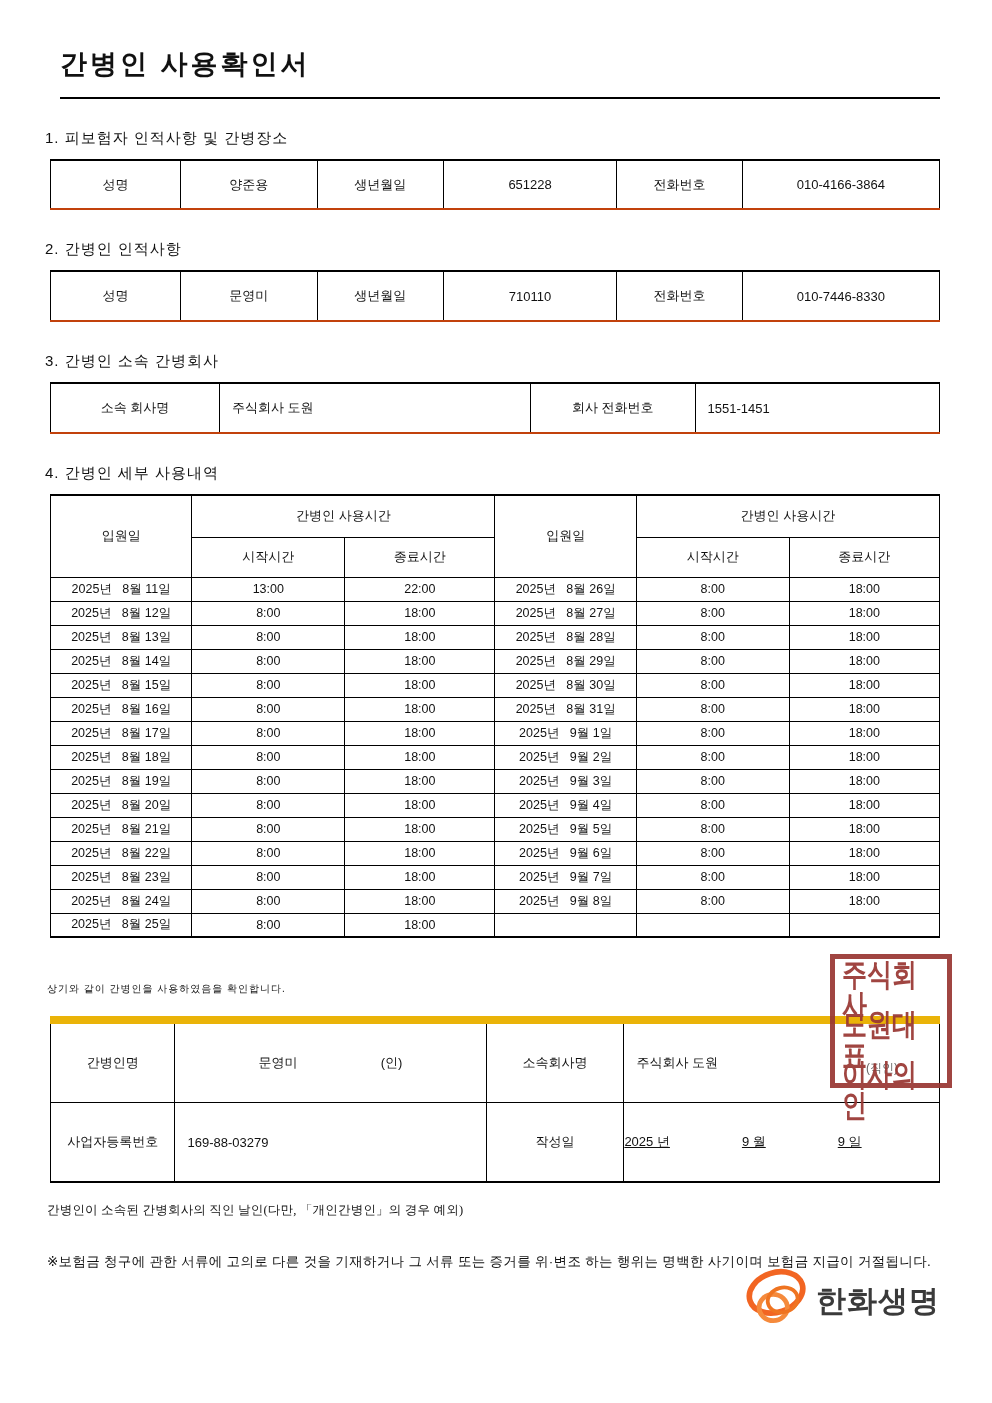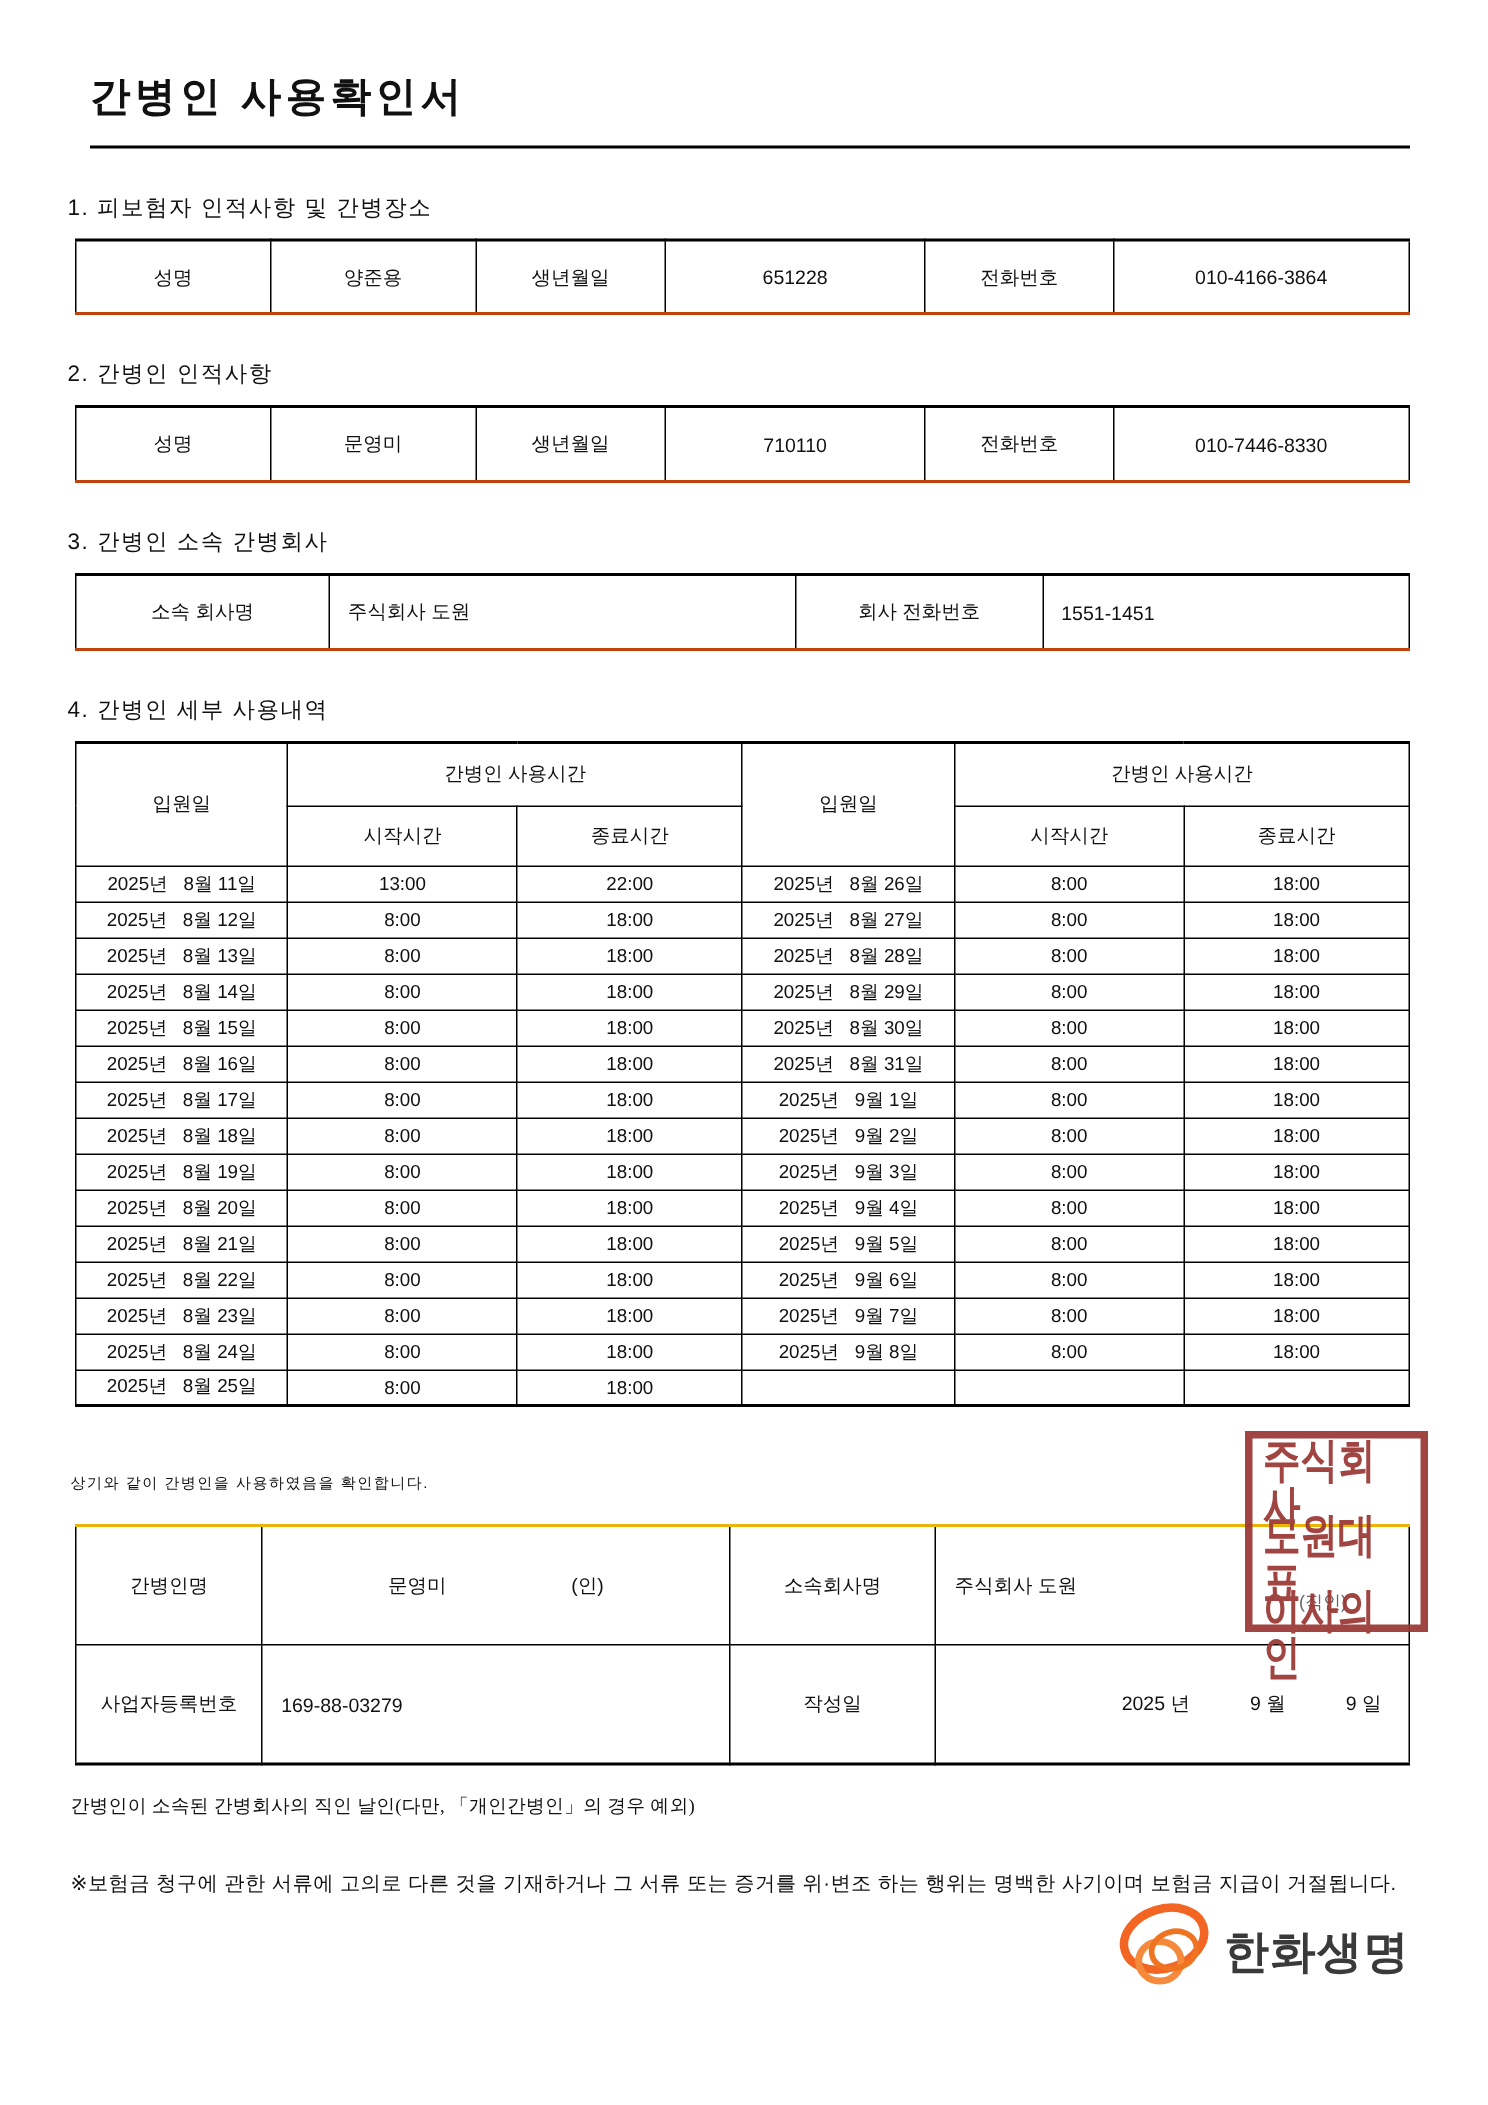--- a/index.html
+++ b/index.html
@@ -40,26 +40,26 @@
   table.usage th, table.usage td { border: 1px solid #000; font-weight: normal;
                 font-size: 13px; text-align: center; vertical-align: middle; white-space: pre; }
   table.usage thead tr:first-child th { height: 42px; text-align: center; }
   table.usage thead tr:last-child th { height: 40px; }
   table.usage tbody td { height: 24px; font-size: 12.5px; }
 
   
   .confirm-line { font-size: 10px; letter-spacing: 1px; margin: 44px 0 20px 2px; }
   .sig-wrap { position: relative; }
   table.sig { border-collapse: collapse; width: 890px; margin-left: 5px;
-              border-top: 2px solid #eab308; border-bottom: 2px solid #000; table-layout: fixed; }
+              border-top: 8px solid #eab308; border-bottom: 2px solid #000; table-layout: fixed; }
   table.sig td { border: 1px solid #000; font-size: 13px; text-align: center;
                  vertical-align: middle; white-space: pre; }
   .sig-r1 td { height: 50px; } .sig-r2 td { height: 44px; }
   .name-seal { display: flex; justify-content: space-evenly; align-items: center; }
-  .date-spread { display: flex; justify-content: flex-end; gap: 40px; padding-right: 18px; }
+  .date-spread { display: flex; justify-content: flex-start; gap: 72px; padding-right: 18px; text-decoration: underline; }
   .stamp-ph { position: absolute; right: 42px; top: 44px; font-size: 12px; color: #666; z-index: 1; }
 
   
   .seal { position: absolute; right: -12px; top: -62px; width: 122px; height: 134px;
           border: 5px solid #993733; z-index: 2; padding: 6px 7px;
           display: flex; flex-direction: column; justify-content: space-between;
           background: rgba(255,255,255,0.0); opacity: 0.93; }
   .seal .seal-row { display: flex; justify-content: space-between;
           font-size: 25px; font-weight: bold; color: #993733;
           transform: scaleY(1.25); letter-spacing: 0; line-height: 1; }

